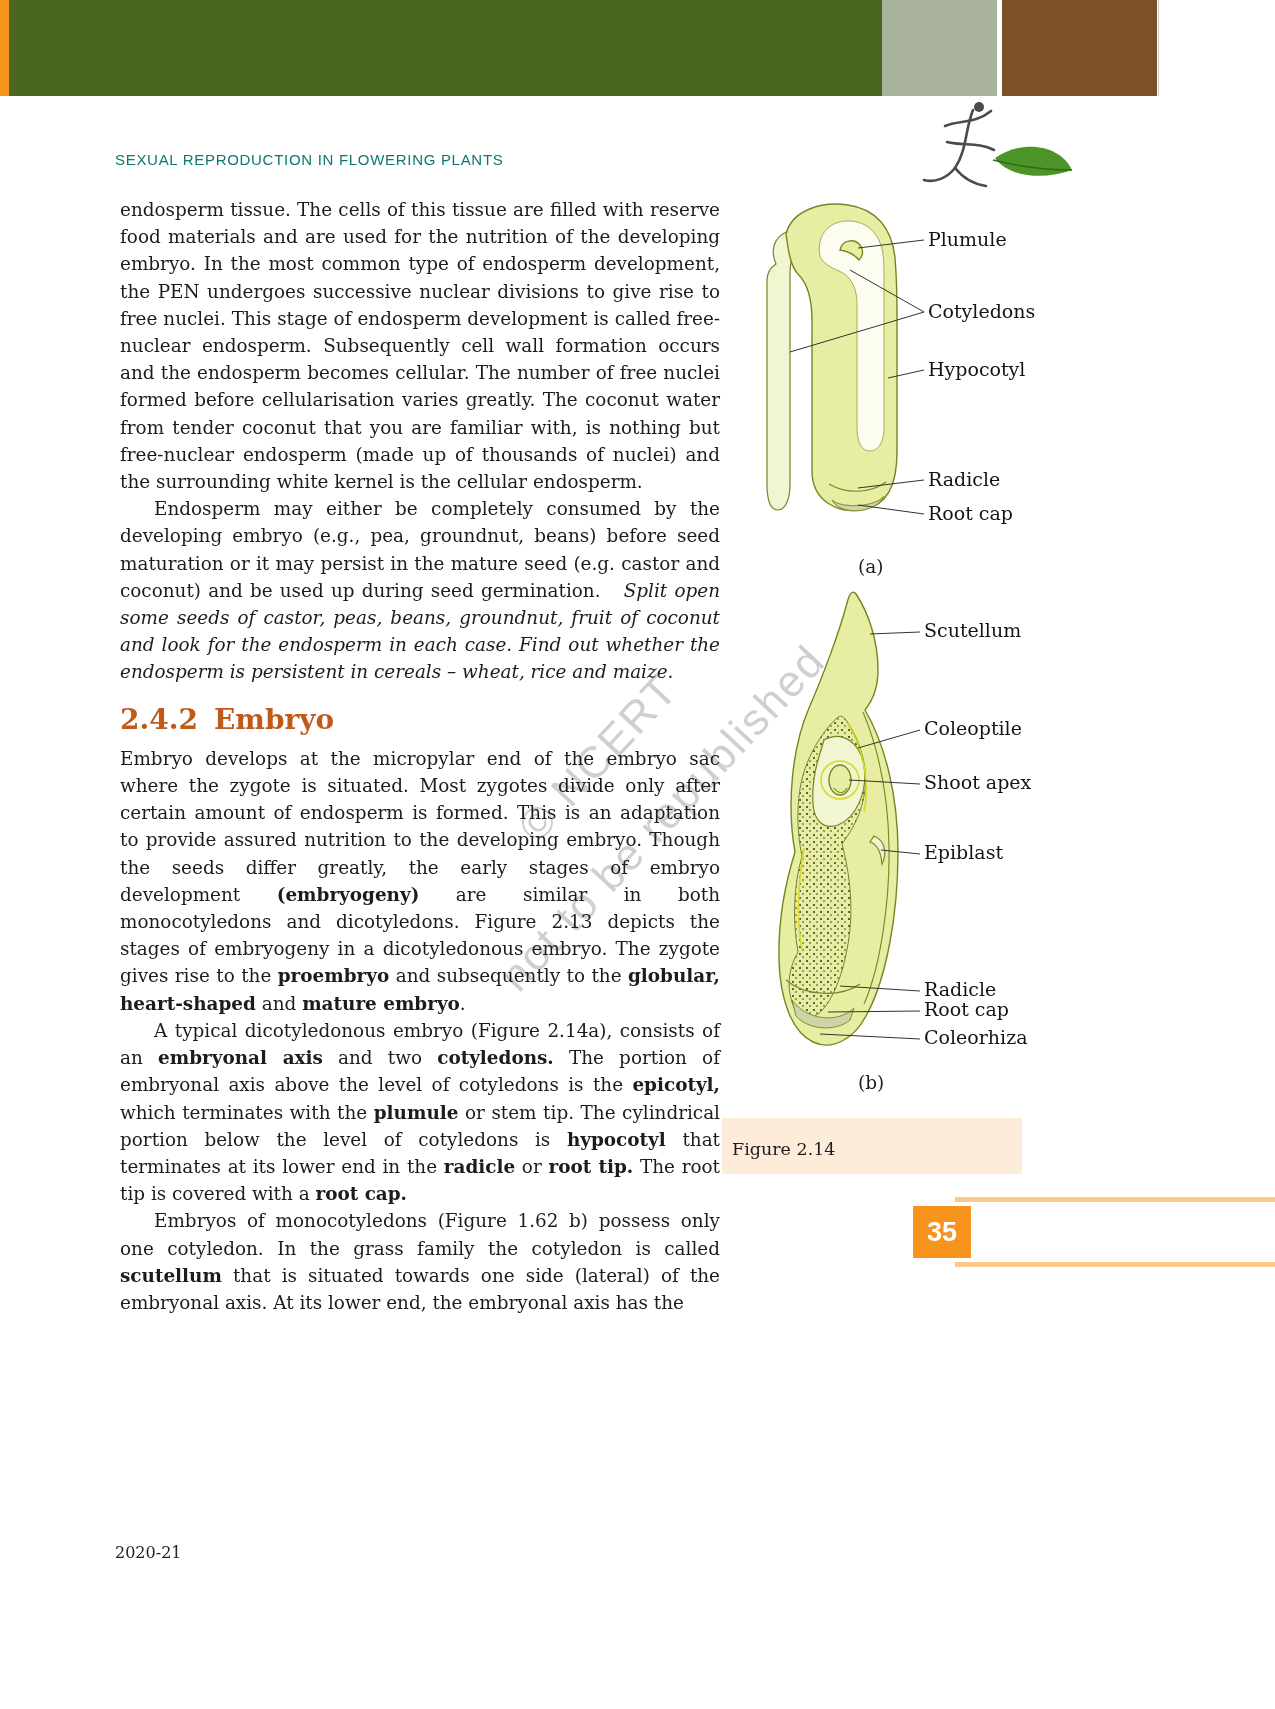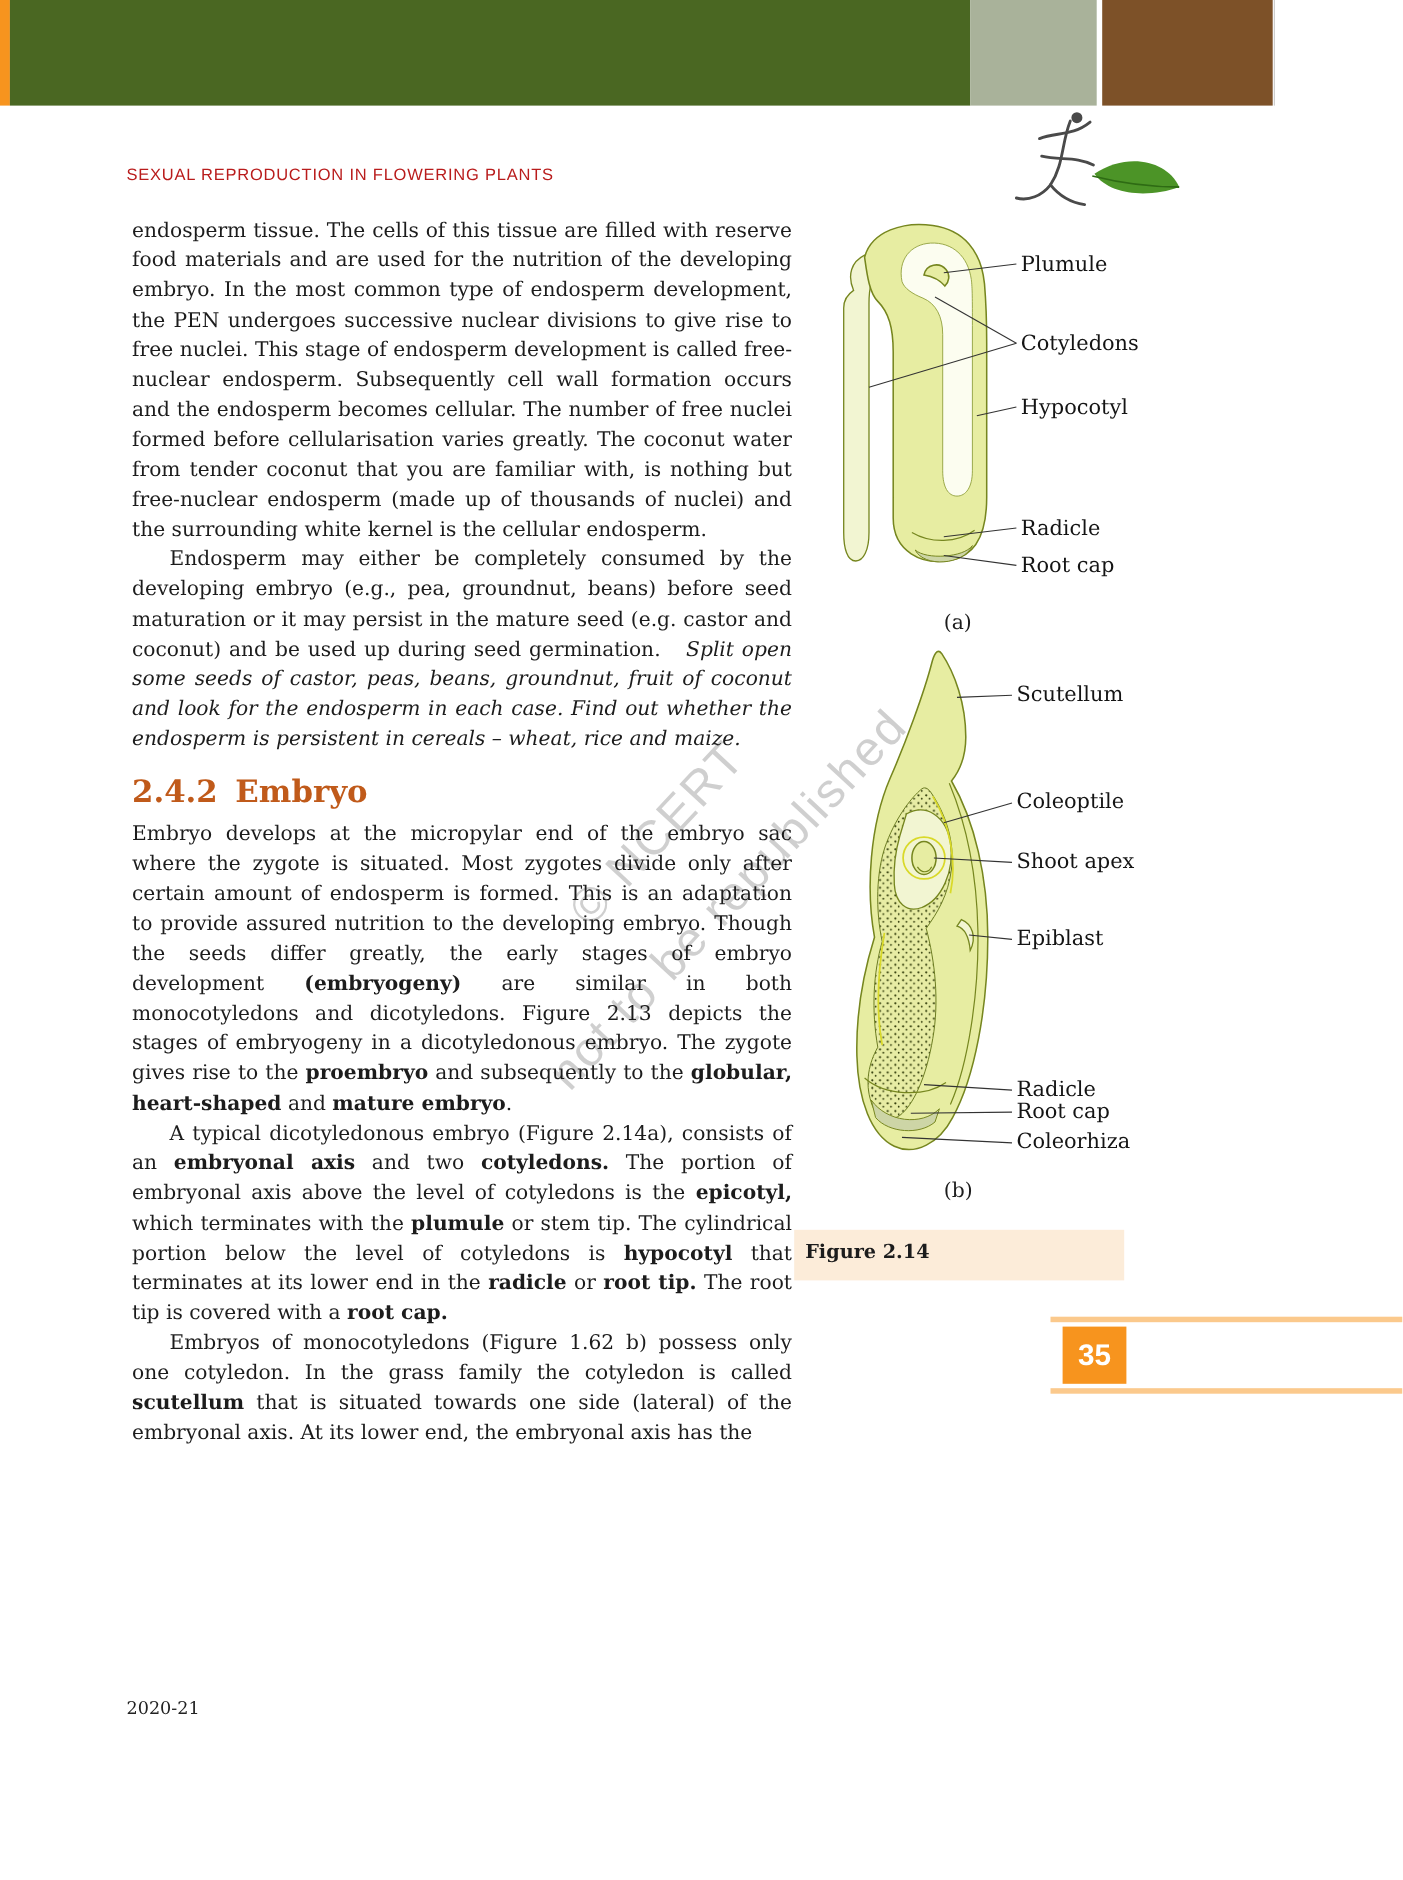--- a/index.html
+++ b/index.html
@@ -14,21 +14,21 @@
   
   .band-orange-left { left:0; top:0; width:9px; height:96px; background:var(--accent_orange,#f7941e); }
   .band-green  { left:9px;   top:0; width:873px; height:96px; background:var(--header_green,#4a6722); }
   .band-sage   { left:882px; top:0; width:115px; height:96px; background:var(--header_sage,#a9b29a); }
   .band-brown  { left:1002px;top:0; width:155px; height:96px; background:var(--header_brown,#7d5128); }
   .band-vline  { left:1158px;top:0; width:1px;  height:96px; background:#c9c9c9; }
 
   .running-header {
     left:115px; top:151px;
     font-family:"Liberation Sans", sans-serif;
-    font-size:15px; letter-spacing:.7px; color:#b91c1c;
+    font-size:15px; letter-spacing:.7px; color:#0f766e;
   }
   .chapter-logo { left:895px; top:98px; width:185px; height:95px; }
 
   
   .text-col {
     left:120px; top:196px; width:600px;
     text-align:justify; font-size:18.4px; line-height:27.2px;
   }
   .text-col p { margin:0; }
   .indent { text-indent:34px; }
@@ -68,27 +68,27 @@
   .leader  { stroke:var(--leader_line,#333); stroke-width:1; fill:none; }
 
   
   .fig-caption {
     left:722px; top:1118px; width:300px;
     background:var(--caption_bg,#fcecd9);
     padding:11px 12px 13px 10px;
     display:flex; gap:10px;
     font-size:17.5px; line-height:21.5px;
   }
-  .fig-caption .lbl { font-weight:bold; white-space:nowrap; }
+  .fig-caption .lbl { font-weight:normal; white-space:nowrap;margin-top:10px; }
   .fig-caption .txt { text-align:justify; }
 
   
   .pn-stripe-top    { left:955px; top:1197px; width:320px; height:5px; background:var(--pn_stripe,#fbc98c); }
   .pn-box {
-    left:966px; top:1206px; width:58px; height:52px;
+    left:913px; top:1206px; width:58px; height:52px;
     background:var(--accent_orange,#f7941e); color:#fff;
     font-family:"Liberation Sans", sans-serif; font-size:27px; font-weight:bold;
     display:flex; align-items:center; justify-content:center;
   }
   .pn-stripe-bottom { left:955px; top:1262px; width:320px; height:5px; background:var(--pn_stripe,#fbc98c); }
 
   .footer-year { left:115px; top:1543px; width:940px; font-size:16px; color:#222; }
 </style>
 </head>
 <body>

